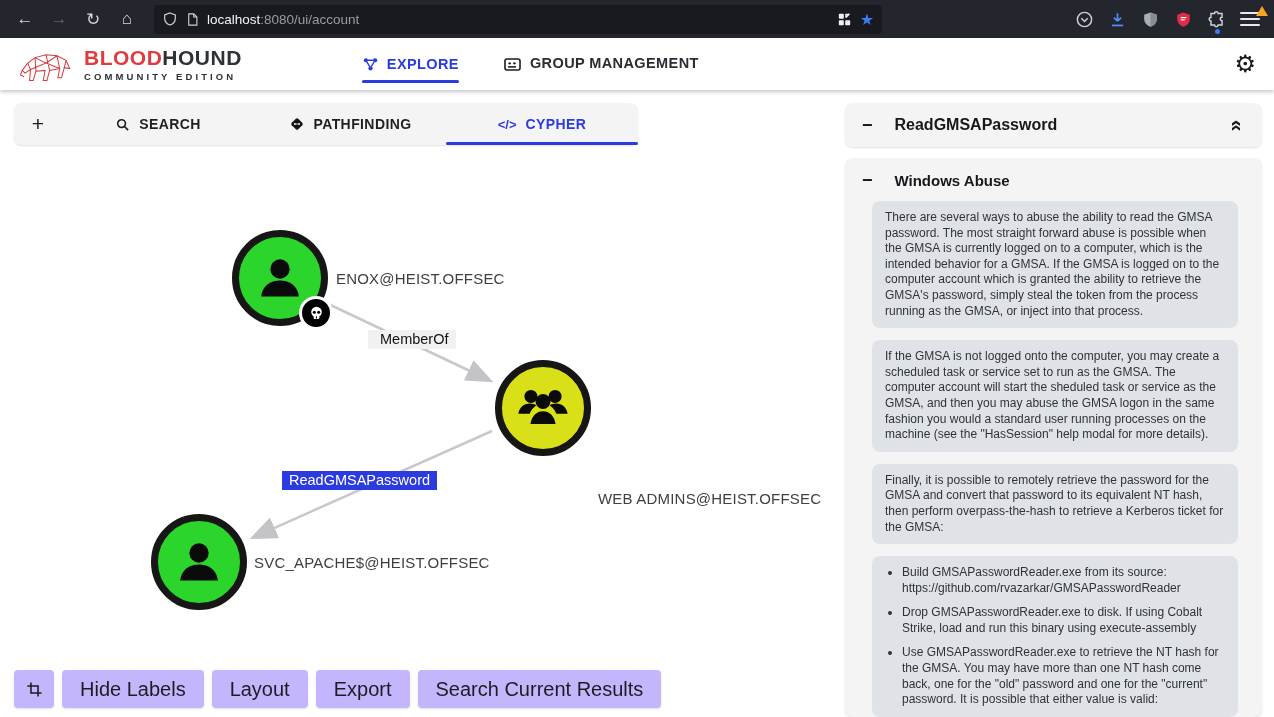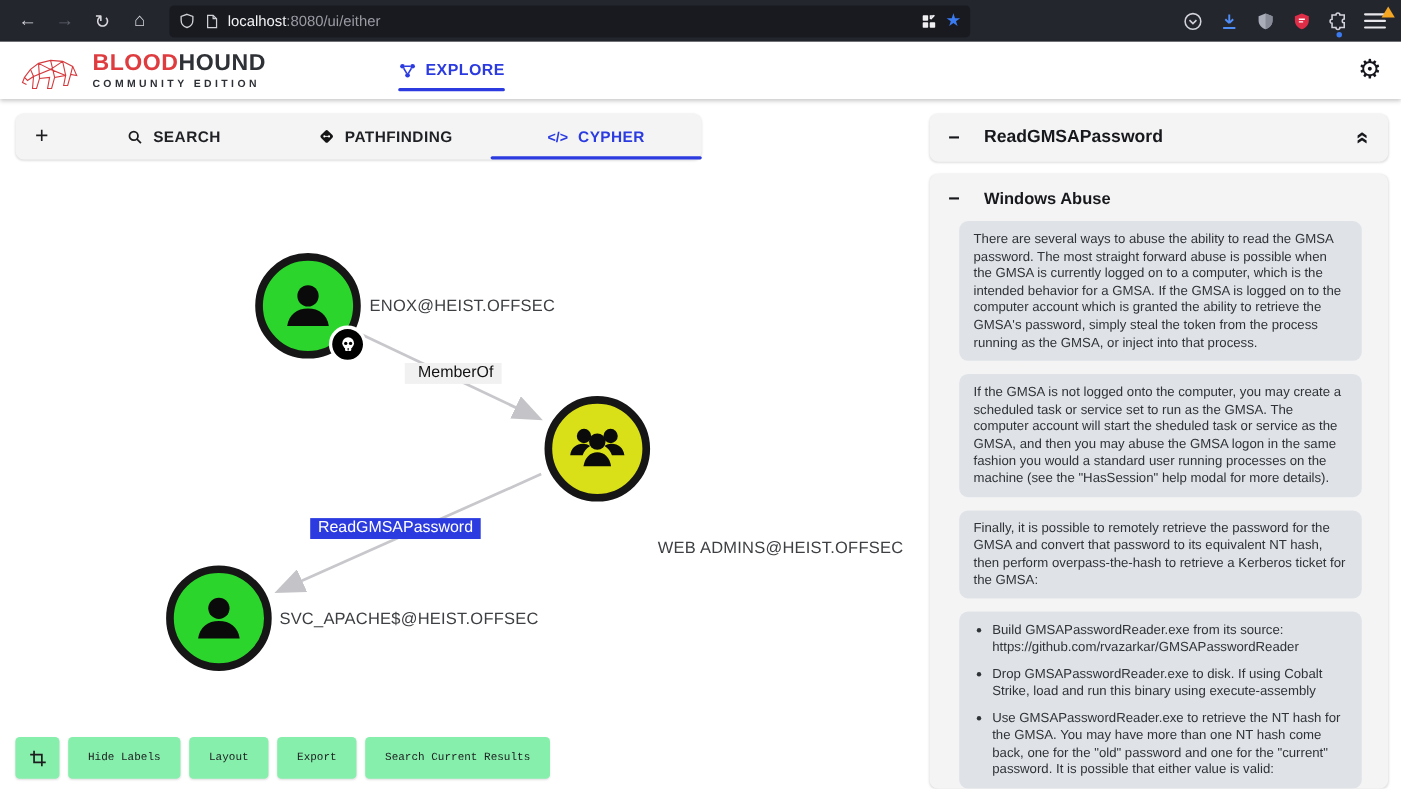--- a/index.html
+++ b/index.html
@@ -62,22 +62,22 @@
   .owned-badge { position:absolute; left:299px; top:206px; width:28px; height:28px; box-sizing:content-box;
                  background:#000; border:3px solid #fff; border-radius:50%; z-index:3;
                  display:flex; align-items:center; justify-content:center; }
   .node-label { position:absolute; z-index:2; font-size:15px; color:#3d3f42; letter-spacing:.2px; white-space:nowrap; }
   .edge-label { position:absolute; z-index:4; font-size:14.5px; padding:1px 7px 2px; white-space:nowrap; cursor:pointer; }
   .edge-label.plain { background:#f1f1f2; color:#121212; }
   .edge-label.selected { background:#2b3be0; color:#fff; }
 
   
   .bottom-bar { position:absolute; left:14px; bottom:9px; display:flex; gap:8px; z-index:5; }
-  .tool-btn { height:38px; background:#86efac; border:none; border-radius:4px; padding:0 18px;
-              font-family:Liberation Mono, monospace; font-size:10px; font-weight:500; color:#1d1d1f;
+  .tool-btn { height:38px; background:#c4b5fd; border:none; border-radius:4px; padding:0 18px;
+              font-family:Liberation Sans, sans-serif; font-size:20px; font-weight:500; color:#1d1d1f;
               box-shadow:0 1px 2px rgba(0,0,0,.12); display:flex; align-items:center; justify-content:center; cursor:pointer; }
   .tool-btn.icon-only { width:40px; padding:0; }
 
   
   .panel { position:absolute; left:845px; top:13px; width:417px; z-index:5; }
   .panel-card { background:#f4f4f5; border-radius:8px; box-shadow:0 1px 2px rgba(0,0,0,.12); }
   .panel-head { height:44px; display:flex; align-items:center; padding:0 17px; gap:22px; }
   .panel-title { font-size:16px; font-weight:700; color:#17181c; }
   .minus-glyph { font-size:18px; font-weight:700; color:#17181c; line-height:1; cursor:pointer; }
   .collapse-all { margin-left:auto; font-size:21px; font-weight:700; color:#17181c;
@@ -103,21 +103,21 @@
   <div class="chrome-btn">⌂</div>
 
   <div class="urlbar">
     <svg class="ic" width="16" height="16" viewBox="0 0 24 24" fill="none" stroke="#cfcfd6" stroke-width="1.8">
         <path d="M12 3l8 3v5c0 5-3.4 8.6-8 10-4.6-1.4-8-5-8-10V6z"></path>
       </svg>
     <svg class="ic" width="15" height="15" viewBox="0 0 24 24" fill="none" stroke="#cfcfd6" stroke-width="1.8">
         <path d="M6 3h8l5 5v13H6z"></path>
         <path d="M14 3v5h5"></path>
       </svg>
-    <div class="url-text"><span>localhost</span><span class="dim">:8080/ui/either</span></div>
+    <div class="url-text"><span>localhost</span><span class="dim">:8080/ui/account</span></div>
     <svg class="ic" width="17" height="17" viewBox="0 0 24 24" fill="#f0f0f2">
         <rect x="4" y="4" width="7" height="7" rx="1"></rect>
         <rect x="4" y="13" width="7" height="7" rx="1"></rect>
         <rect x="13" y="13" width="7" height="7" rx="1"></rect>
         <path d="M14 9V5h4" stroke="#f0f0f2" stroke-width="2" fill="none"></path>
         <path d="M14 9l5-5" stroke="#f0f0f2" stroke-width="2"></path>
       </svg>
     <div class="star">★</div>
   </div>
 
@@ -168,20 +168,29 @@
   <div class="app-nav">
     <div class="nav-item active">
       <svg class="ic" width="17" height="17" viewBox="0 0 24 24" fill="#2b3be0">
           <circle cx="5.5" cy="6" r="3"></circle>
           <circle cx="18.5" cy="6" r="3"></circle>
           <circle cx="12" cy="17.5" r="3"></circle>
           <path d="M7 8.5l4 6.5M17 8.5l-4 6.5M8.5 6h7" stroke="#2b3be0" stroke-width="2" fill="none"></path>
         </svg>
       <span>EXPLORE</span>
     </div>
+    <div class="nav-item">
+      <svg class="ic" width="19" height="19" viewBox="0 0 24 24" fill="none" stroke="#1d1d1f" stroke-width="2">
+          <rect x="2.5" y="5" width="19" height="14" rx="2.5"></rect>
+          <circle cx="8.5" cy="10.5" r="1.5" fill="#1d1d1f" stroke="none"></circle>
+          <circle cx="14.5" cy="10.5" r="1.5" fill="#1d1d1f" stroke="none"></circle>
+          <path d="M6.5 15h10"></path>
+        </svg>
+      <span>GROUP MANAGEMENT</span>
+    </div>
   </div>
 
   <div class="gear">⚙</div>
 </div>
 
 <div class="main">
 
   <svg class="graph-edges" width="840" height="627" viewBox="0 0 840 627">
     <defs>
       <marker id="arrow" markerWidth="11" markerHeight="9" refX="9" refY="4.5" orient="auto">

